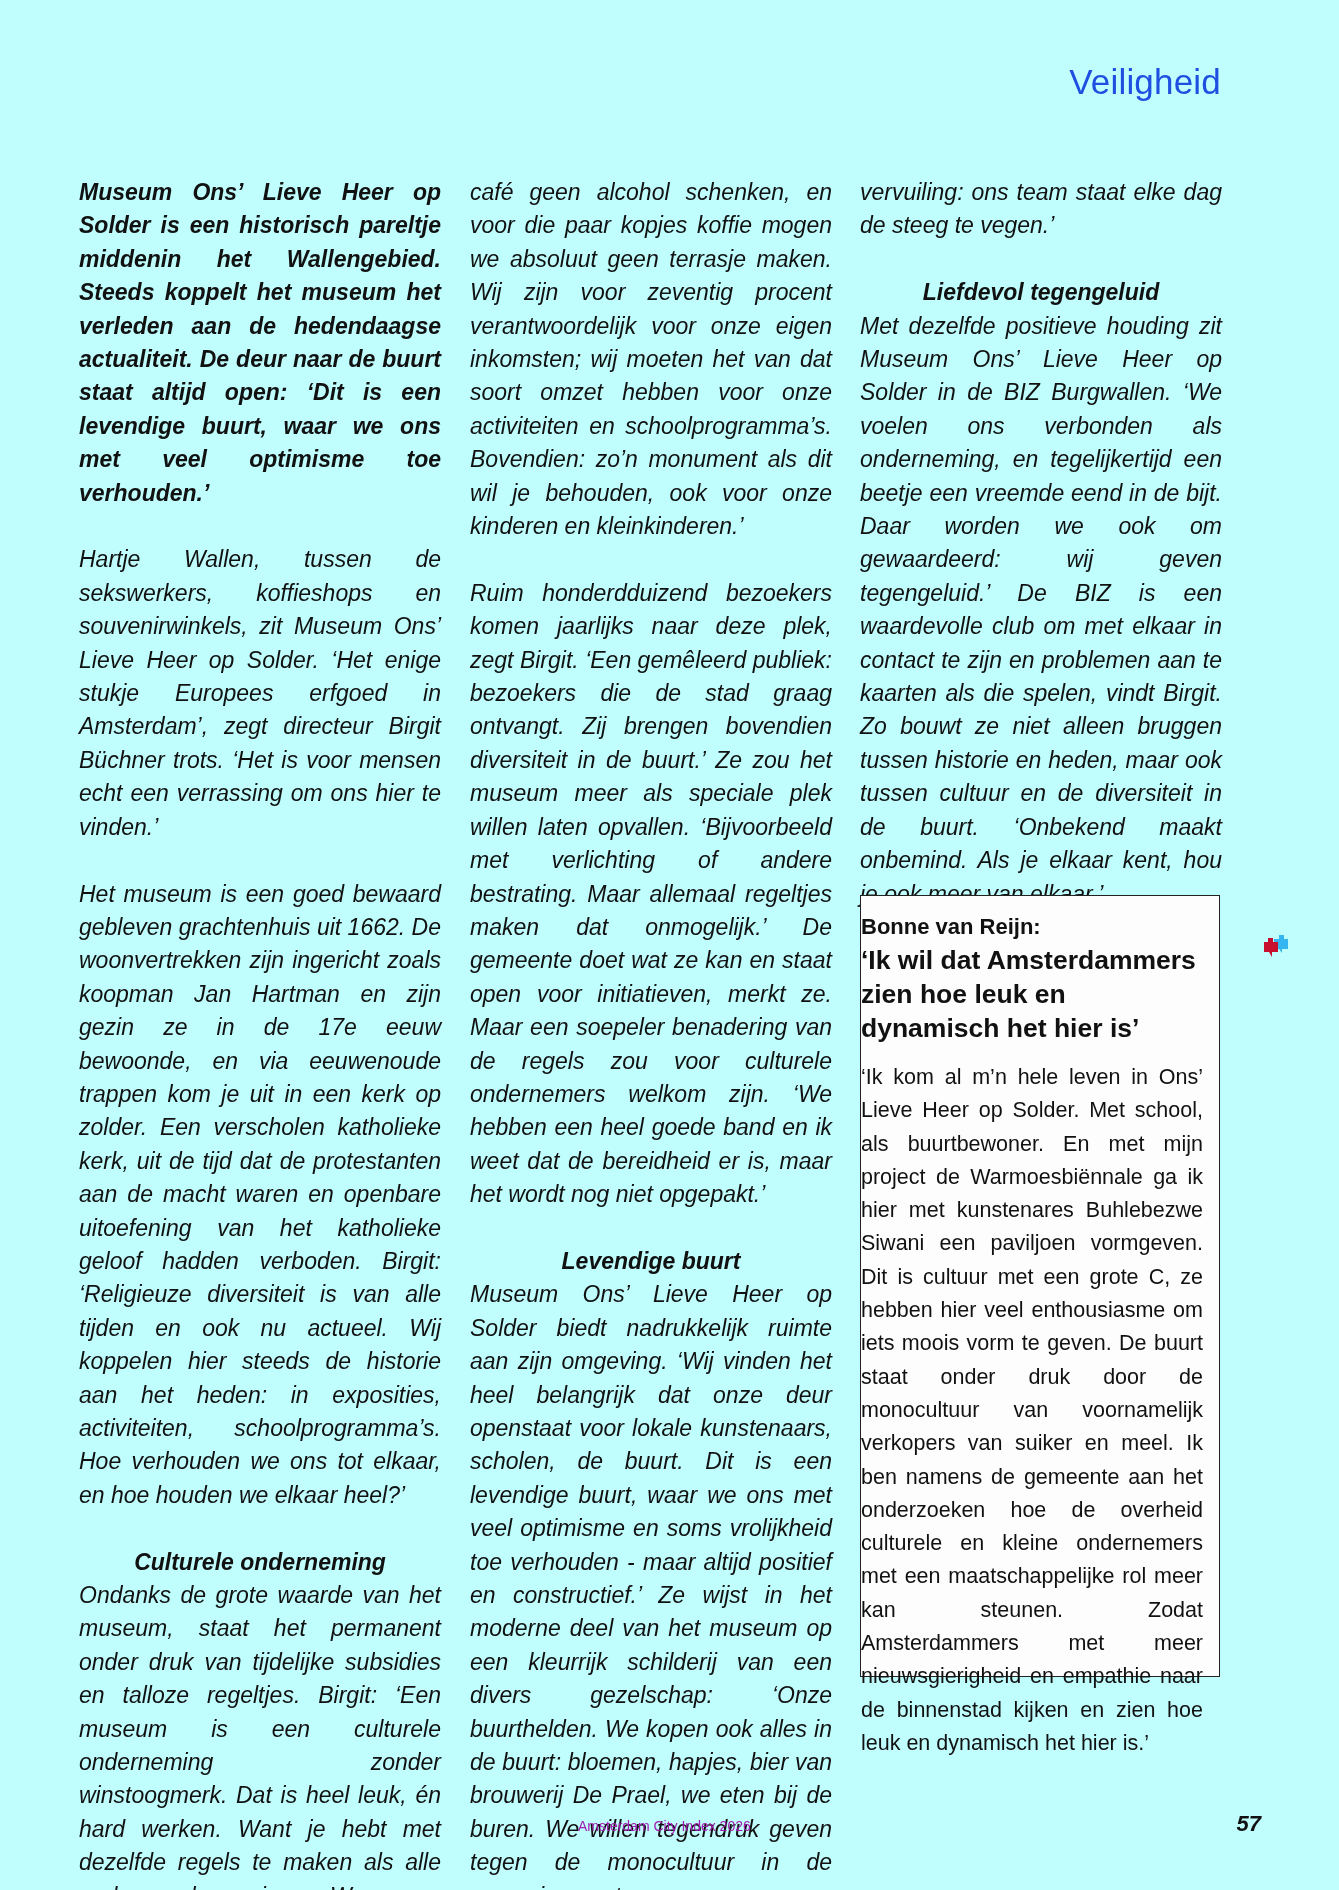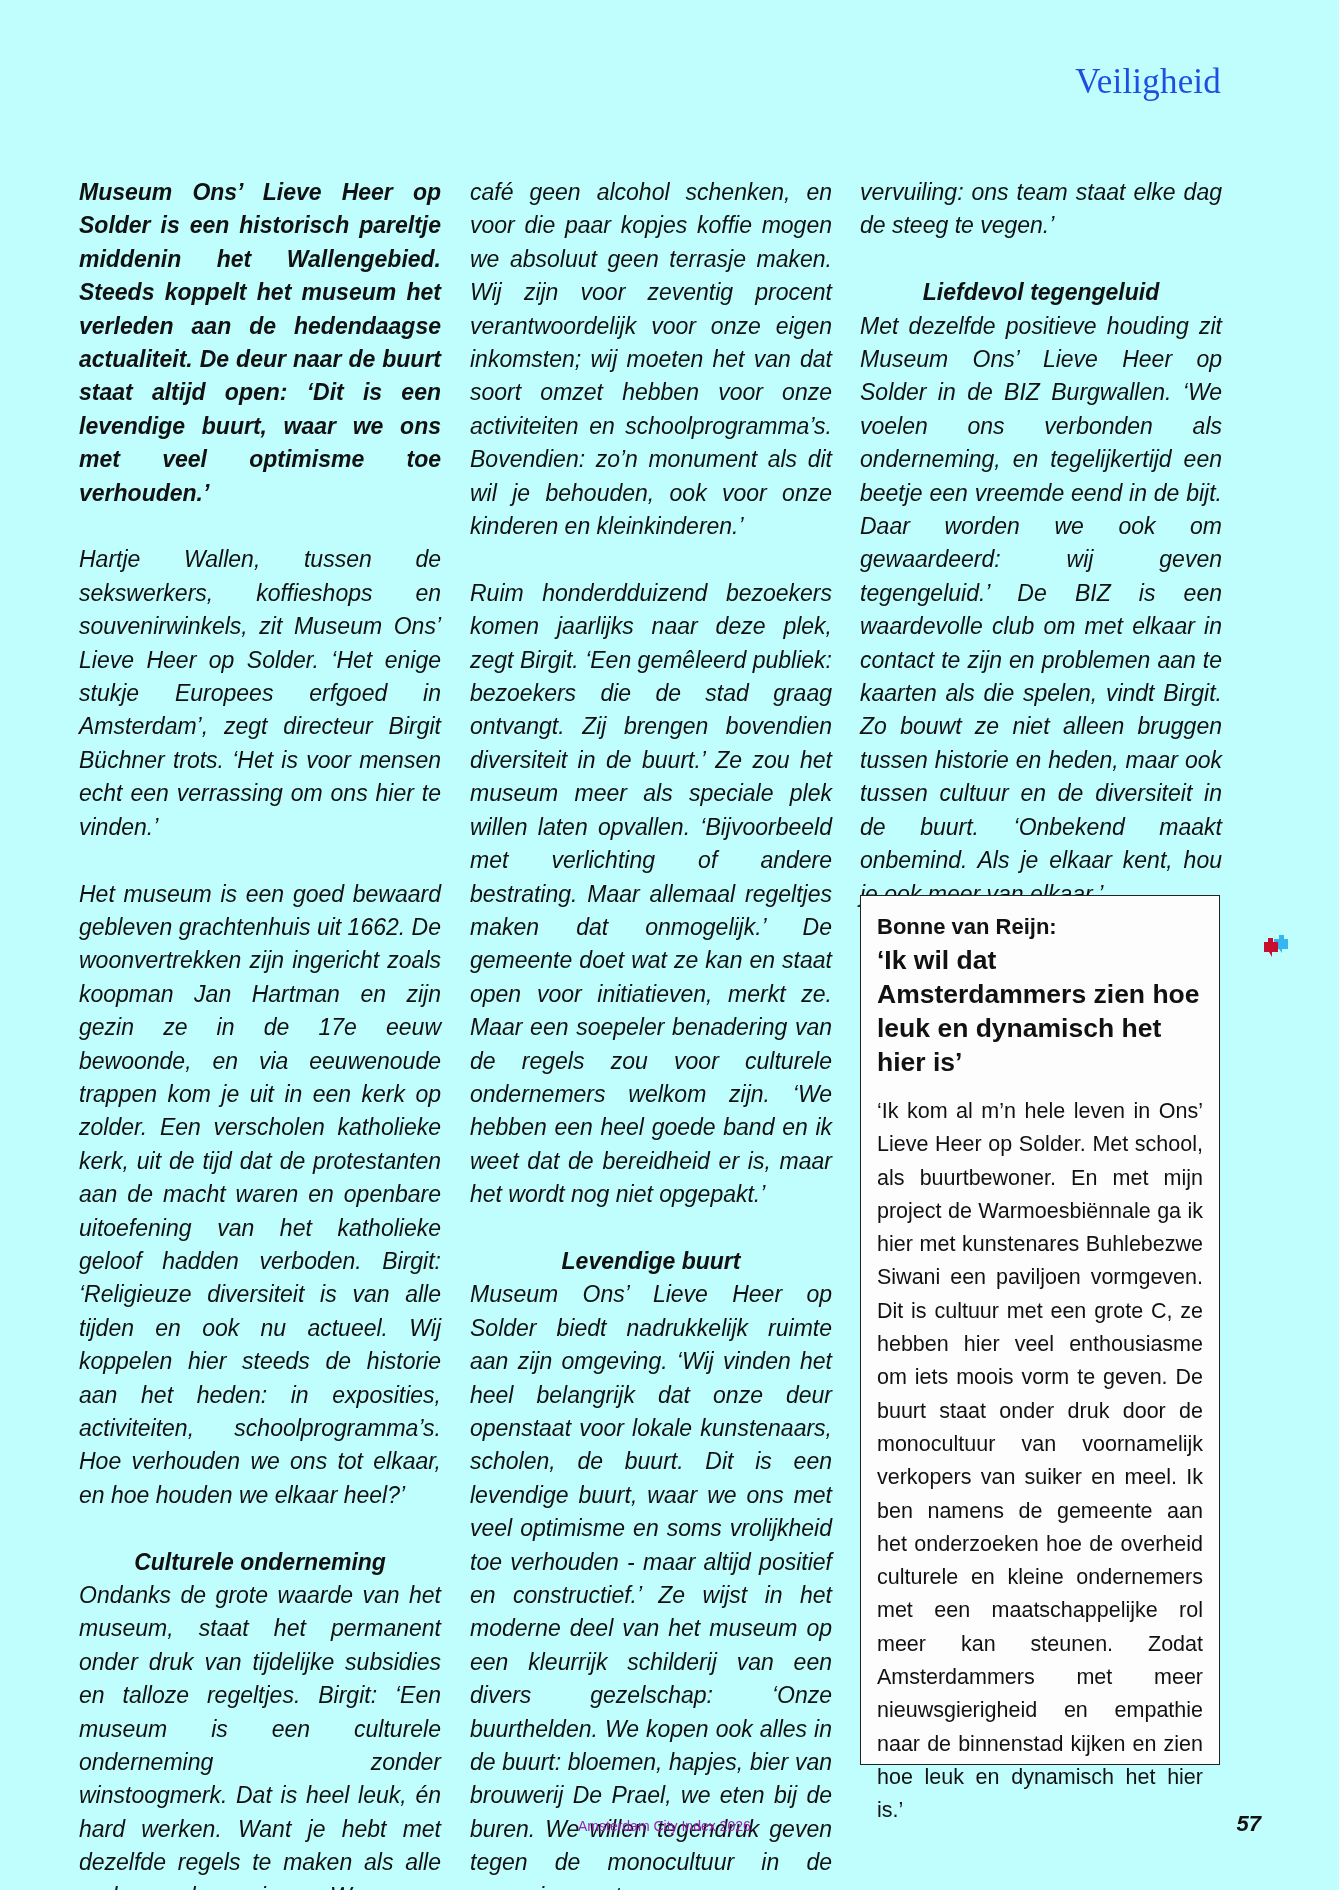--- a/index.html
+++ b/index.html
@@ -7,41 +7,41 @@
       width: 1339px; height: 1890px;
       background: #c0fefe;
       position: relative;
       overflow: hidden;
       font-family: "Liberation Sans", "DejaVu Sans", sans-serif;
       color: #111;
     }
     .section-title {
       position: absolute; right: 118px; top: 62px;
       font-size: 35px; color: #1f4fe0;
-      font-family: Liberation Serif, serif;
+      font-family: Liberation Sans, sans-serif;
       font-weight: normal; letter-spacing: 0.2px;
     }
     .col {
       position: absolute; top: 176px; width: 362px;
       font-size: 23px; line-height: 33.4px;
       text-align: justify; hyphens: auto; font-style: italic;
     }
     .col p { margin: 0; }
     .col .gap { height: 33.4px; }
     .col1 { left: 79px; }
     .col2 { left: 470px; top: 176px; }
     .col3 { left: 860px; top: 176px; }
     .lead { font-weight: bold; }
     .subhead { font-weight: bold; text-align: center; }
     .box {
       position: absolute; left: 860px; top: 895px;
-      width: 360px; height: 870px;
+      width: 360px; height: 782px;
       border: 1.5px solid #222; background: #fdfdfd;
       box-sizing: border-box;
-      padding: 14px 16px 0 16px;
+      padding: 14px 16px 0 0;
     }
     .box .name { font-weight: bold; font-size: 22px; line-height: 33px; }
     .box .quote-title { font-weight: bold; font-size: 26.5px; line-height: 34px; margin-bottom: 16px; }
     .box .quote-body { font-size: 21.5px; line-height: 33.3px; text-align: justify; }
     .footer-text {
       position: absolute; left: 578px; top: 1818px;
       font-size: 14px; color: #a21caf;
     }
     .page-number {
       position: absolute; right: 78px; top: 1811px;

